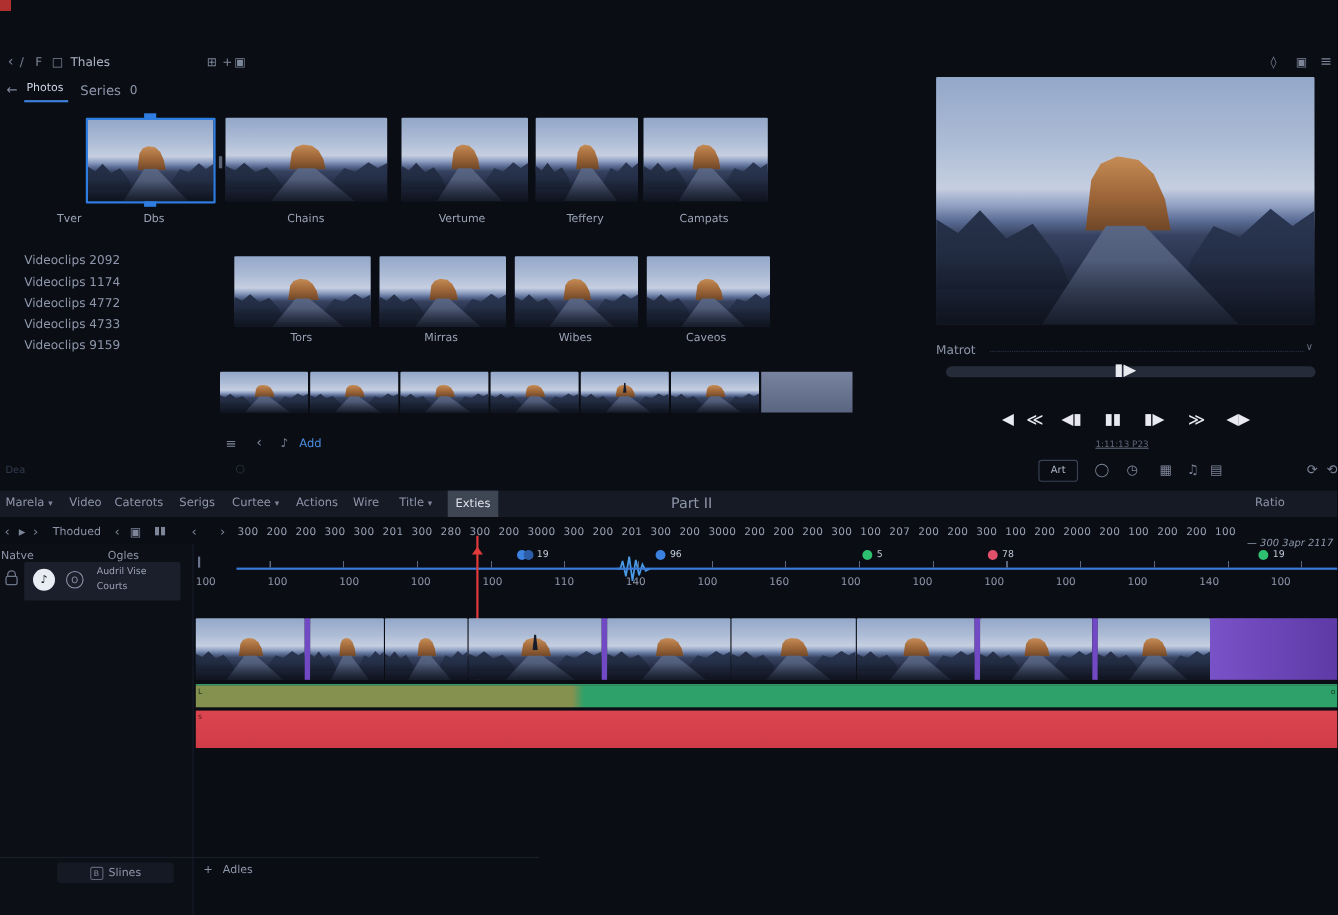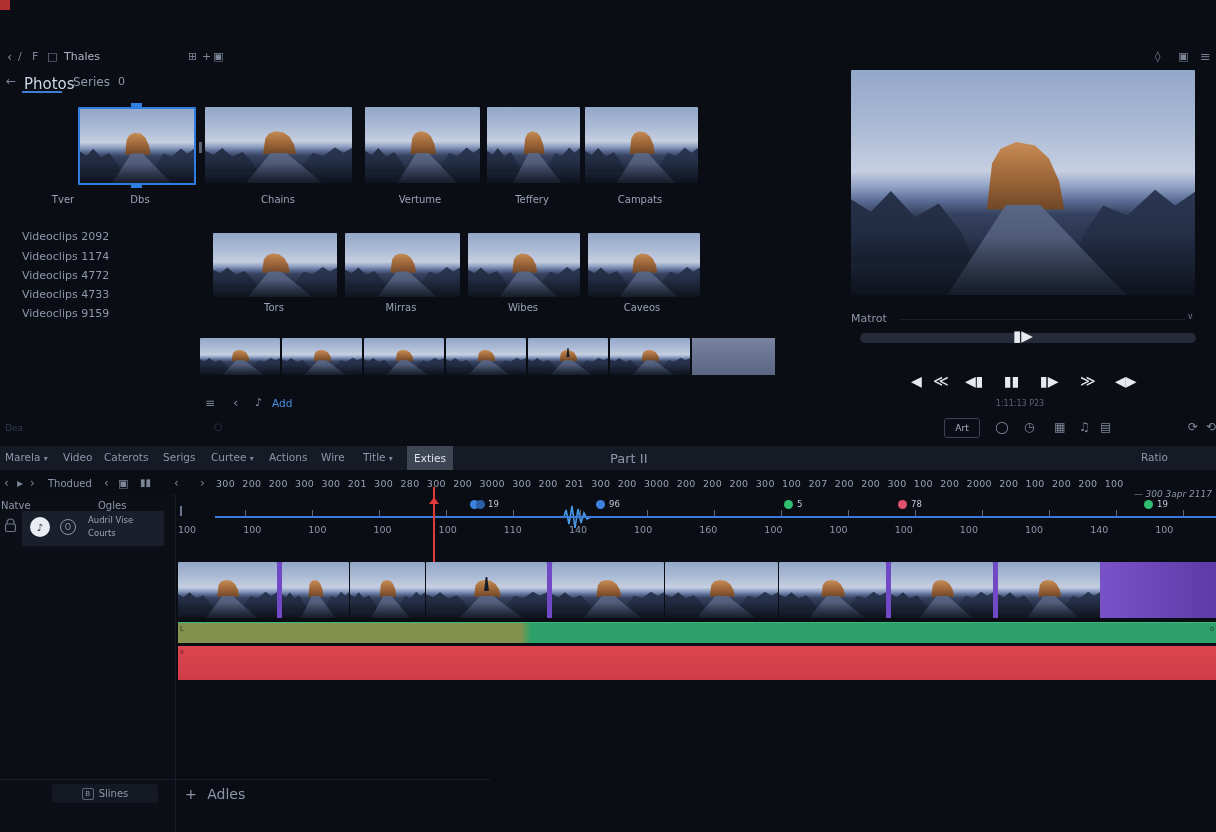--- a/index.html
+++ b/index.html
@@ -48,21 +48,21 @@
 
   <span class="abs ic" style="left:188px;top:51px;">⊞</span>
   <span class="abs ic" style="left:202px;top:51px;">+</span>
   <span class="abs ic" style="left:213px;top:51px;">▣</span>
 
   <span class="abs ic" style="left:1155px;top:51px;">◊</span>
   <span class="abs ic" style="left:1178px;top:51px;">▣</span>
   <span class="abs ic" style="left:1200px;top:50px;font-size:13px;">≡</span>
 
   <span class="abs ic" style="left:6px;top:75px;font-size:12px;">←</span>
-  <span class="abs" style="left:24px;top:75px;font-size:15px;color:#cfd6e4;">Photos</span>
+  <span class="abs" style="left:24px;top:75px;font-size:10px;color:#cfd6e4;">Photos</span>
   <div class="abs" style="left:22px;top:91px;width:40px;height:2px;background:#3d7fd9;"></div>
   <span class="abs" style="left:73px;top:75px;font-size:12px;color:#8e97ab;">Series</span>
   <span class="abs" style="left:118px;top:75px;font-size:11px;color:#8e97ab;">0</span>
 
   <span class="abs txt" style="left:22px;top:230px;">Videoclips 2092</span>
   <span class="abs txt" style="left:22px;top:250px;">Videoclips 1174</span>
   <span class="abs txt" style="left:22px;top:269px;">Videoclips 4772</span>
   <span class="abs txt" style="left:22px;top:288px;">Videoclips 4733</span>
   <span class="abs txt" style="left:22px;top:307px;">Videoclips 9159</span>
 
@@ -216,21 +216,21 @@
   <span class="abs" style="left:1013px;top:327px;font-size:15px;color:#e8eaf0;">▮▶</span>
 
   <span class="abs tbtn" style="left:911px;top:373px;font-size:14px;color:#e8eaf0;">◀</span>
   <span class="abs tbtn" style="left:933px;top:372px;font-size:15px;color:#e8eaf0;">≪</span>
   <span class="abs tbtn" style="left:965px;top:373px;font-size:14px;color:#e8eaf0;">◀▮</span>
   <span class="abs tbtn" style="left:1004px;top:373px;font-size:14px;color:#e8eaf0;">▮▮</span>
   <span class="abs tbtn" style="left:1040px;top:373px;font-size:14px;color:#e8eaf0;">▮▶</span>
   <span class="abs tbtn" style="left:1080px;top:372px;font-size:15px;color:#e8eaf0;">≫</span>
   <span class="abs tbtn" style="left:1115px;top:373px;font-size:14px;color:#e8eaf0;">◀▶</span>
 
-  <span class="abs" style="left:1020px;top:399px;transform:translateX(-50%);font-size:8px;color:#5d6578;">1:11:13 P23</span>
+  <span class="abs" style="left:1020px;top:399px;transform:translateX(-50%);font-size:8px;color:#5d6578;text-decoration:underline;">1:11:13 P23</span>
 
   <div class="abs tbtn" style="left:944px;top:418px;width:34px;height:18px;border:1px solid #3a4254;border-radius:3px;font-size:9px;color:#aab2c4;">
     <span>Art</span>
   </div>
   <span class="abs ic" style="left:995px;top:421px;font-size:12px;">◯</span>
   <span class="abs ic" style="left:1024px;top:421px;font-size:12px;">◷</span>
   <span class="abs ic" style="left:1054px;top:421px;font-size:12px;">▦</span>
   <span class="abs ic" style="left:1079px;top:421px;font-size:12px;">♫</span>
   <span class="abs ic" style="left:1100px;top:421px;font-size:12px;">▤</span>
   <span class="abs ic" style="left:1188px;top:421px;font-size:12px;">⟳</span>
@@ -404,18 +404,18 @@
 
   <div class="abs" style="left:178px;top:646px;width:1038px;height:34px;background:linear-gradient(180deg,#dc4550,#cf3c47);">
     <span style="position:absolute;left:2px;top:2px;font-size:7px;color:#5e1b21;">s</span>
   </div>
 
   <div class="abs" style="left:0;top:779px;width:490px;height:1px;background:#181e2a;"></div>
   <div class="abs tbtn" style="left:52px;top:784px;width:106px;height:19px;background:#141924;border-radius:3px;gap:5px;">
     <span style="width:10px;height:10px;border:1px solid #5d6578;border-radius:2px;font-size:7px;color:#8e96aa;display:flex;align-items:center;justify-content:center;">B</span>
     <span style="font-size:10px;color:#8e96aa;">Slines</span>
   </div>
-  <span class="abs" style="left:185px;top:786px;font-size:14px;color:#8e96aa;">
+  <span class="abs" style="left:185px;top:786px;font-size:10px;color:#8e96aa;">
     <span>+</span>
     <span style="margin-left:6px;">Adles</span>
   </span>
 
 </div>
 
 </body></html>

